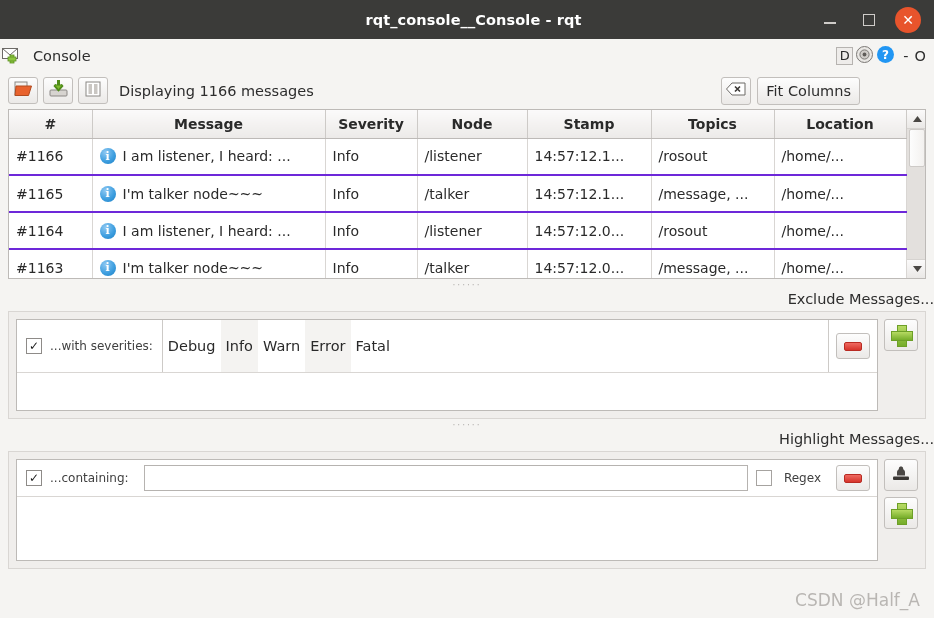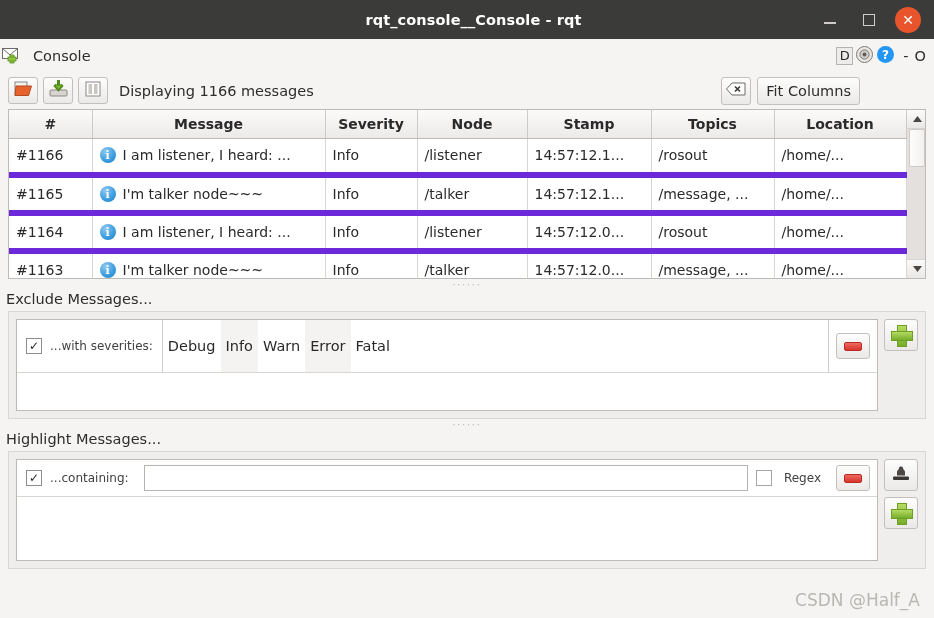--- a/index.html
+++ b/index.html
@@ -120,21 +120,21 @@
     height: 28px;
     background: linear-gradient(#fbfafa, #eceae8);
     border-right: 1px solid #cdcac7;
     border-bottom: 1px solid #bdbab7;
     font-weight: bold; color: #2a2a2a; font-size: 14px;
     text-align: center;
   }
   #msg-table td {
     height: 37px;
     border-right: 1px solid #d9d6d3;
-    border-bottom: 6px solid #6d28d9;
+    border-bottom: 2px solid #6d28d9;
     padding: 8px 7px;
     color: #2a2a2a;
     white-space: nowrap; overflow: hidden;
   }
   td.c-num { text-align: left; padding-left: 10px; }
   td.c-sev { color: #3b3bc4; }
   .msg-cell { display: flex; align-items: center; gap: 7px; }
   .info-dot {
     width: 16px; height: 16px; border-radius: 50%; flex: 0 0 16px;
     background: radial-gradient(circle at 35% 28%, #8ec8f2 0%, #3f9fe0 55%, #1a7fc4 100%);
@@ -168,20 +168,21 @@
     height: 12px; width: 934px;
     display: flex; align-items: center; justify-content: center;
     letter-spacing: 2px; color: #b5b2af; font-size: 9px;
     user-select: none;
   }
 
   
   .section-label {
     font-size: 14.5px; color: #2d2d2d;
     padding: 0 0 4px 6px;
+    text-align: right;
   }
   .filter-frame {
     margin: 0 8px; width: 918px;
     border: 1px solid #d9d6d3;
     background: #f0eeec;
     padding: 7px;
     display: flex; gap: 6px;
   }
   .filter-list {
     flex: 1;

